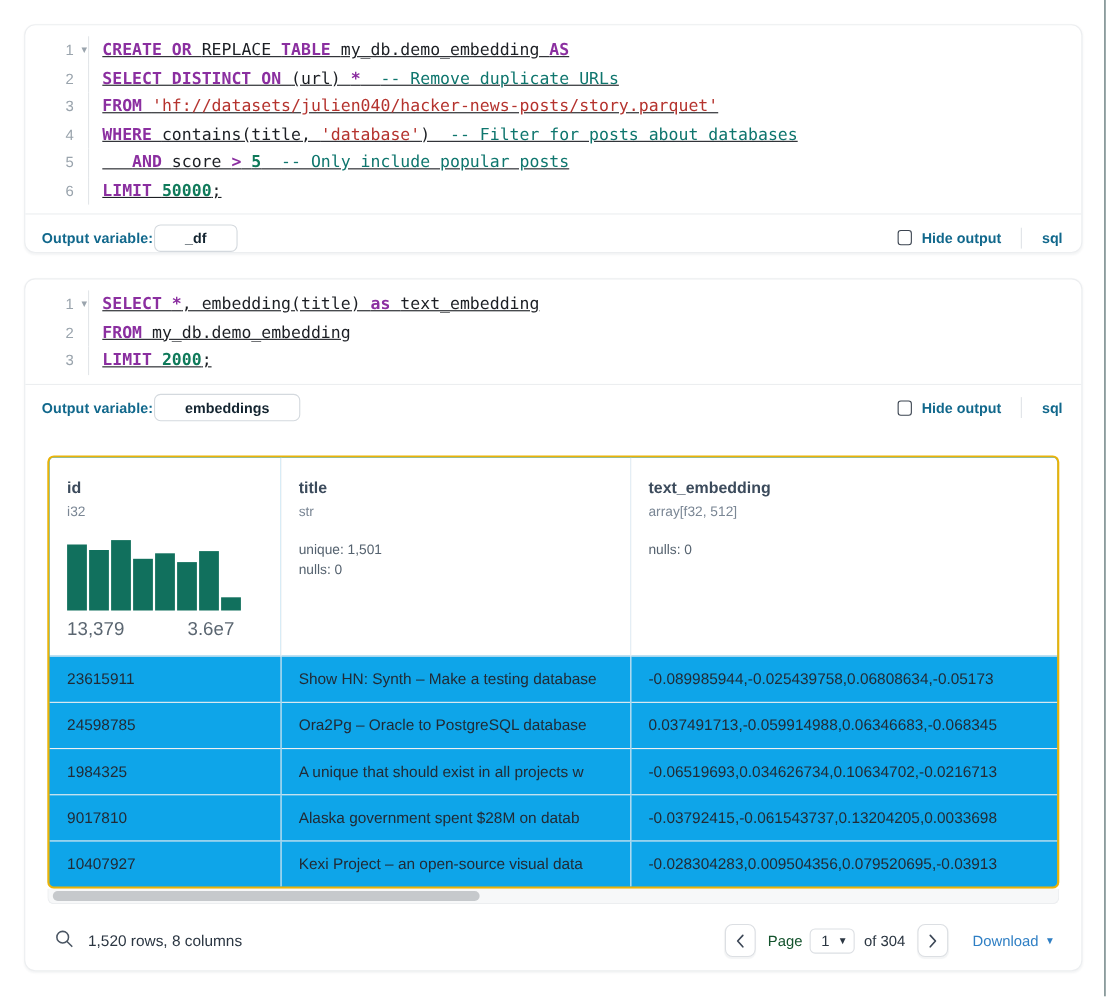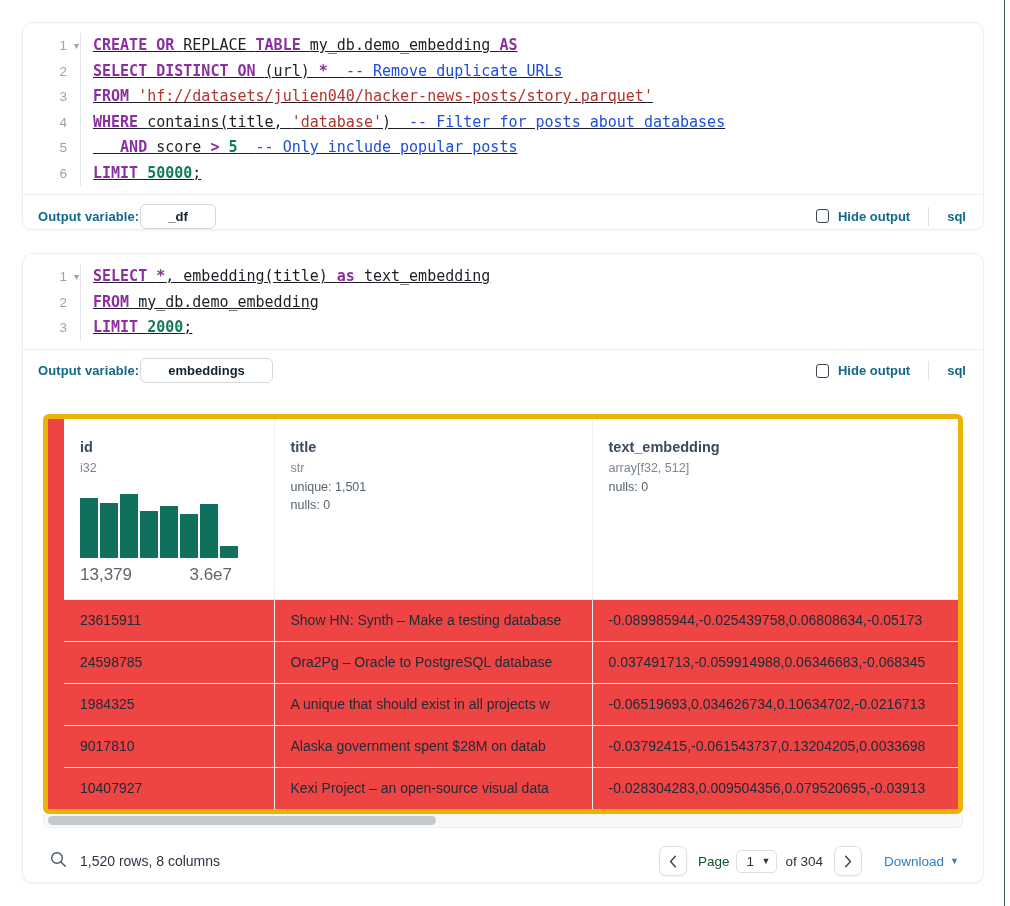--- a/index.html
+++ b/index.html
@@ -73,21 +73,21 @@
     border-left: 1px solid #e3e6e9;
     padding-left: 12px;
     margin-left: 9px;
     color: #1c1f24;
     overflow: hidden;
     text-decoration: underline;
   }
   .kw  { color: #8b2fa0; font-weight: bold; }
   .num { color: #0f7a5a; font-weight: bold; }
   .str { color: #b5332e; }
-  .cmt { color: #1d4ed8; }
+  .cmt { color: #0f766e; }
   .op  { color: #8b2fa0; font-weight: bold; }
   .pl  { color: #1c1f24; }
 
   
   .cellbar {
     border-top: 1px solid #eceef0;
     height: 43px;
     display: flex;
     align-items: center;
     padding: 0 17px 0 15px;
@@ -134,25 +134,24 @@
   }
   .sql-tag {
     color: #11688c;
     font-weight: bold;
     font-size: 13px;
   }
 
   
   .results {
     margin: 22px 20px 0 20px;
-    border: 5px solid #eab308;
+    border: 2px solid #eab308;
     border-radius: 6px;
     overflow: hidden;
-    background: #ef4444;
-    padding-left: 16px;
+    background: #0ea5e9;
   }
   .tbl { width: 100%; border-collapse: collapse; table-layout: fixed; }
   .tbl col.c-id  { width: 210px; }
   .tbl col.c-ti  { width: 318px; }
   .tbl col.c-te  { width: 390px; }
 
   .tbl thead th {
     vertical-align: top;
     text-align: left;
     padding: 18px 16px 14px 16px;
@@ -172,21 +171,21 @@
   .col-type {
     font-size: 12.5px;
     color: #7b8795;
     line-height: 19px;
     margin-top: 2px;
   }
   .col-stats {
     font-size: 12.5px;
     color: #55626f;
     line-height: 18px;
-    margin-top: 0;
+    margin-top: 16px;
   }
 
   
   .hist-wrap { margin-top: 16px; width: 158px; }
   .hist {
     height: 64px;
     display: flex;
     align-items: flex-end;
     gap: 2px;
   }

